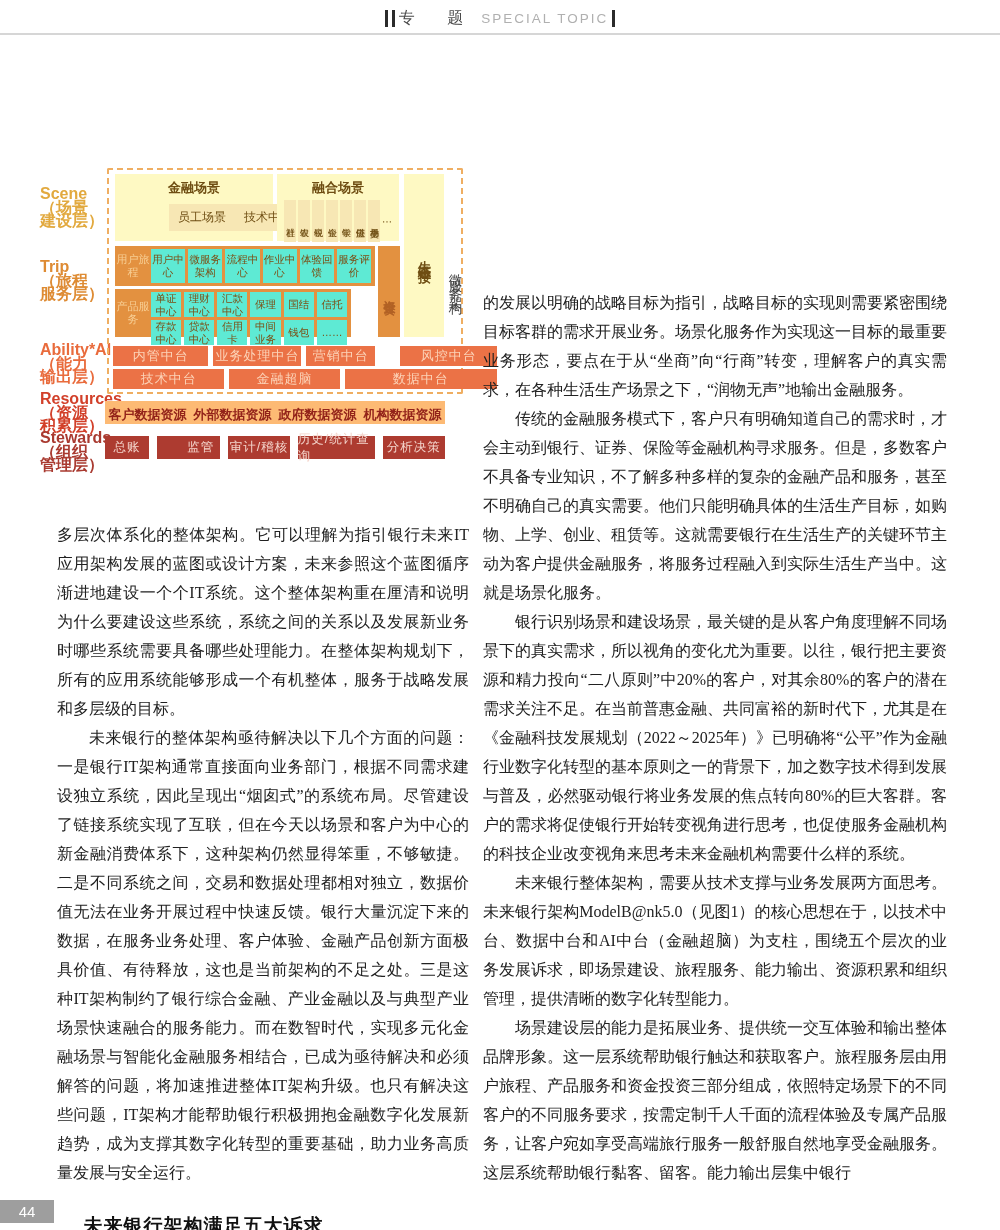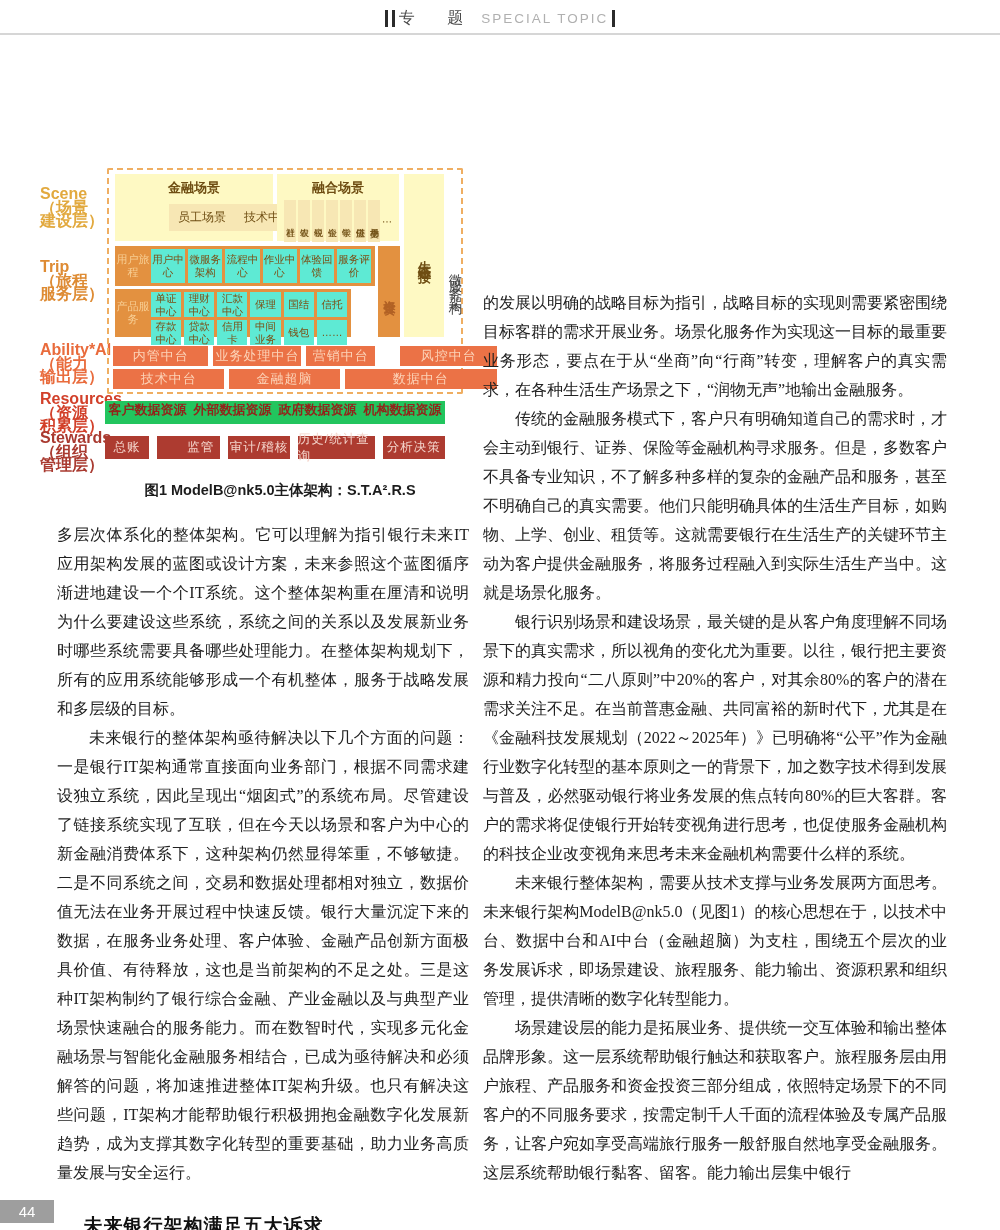--- a/index.html
+++ b/index.html
@@ -41,21 +41,21 @@
     font-size:11px;line-height:13px;color:#f7ce93;}
   .trip-cells{flex:1;display:flex;gap:3px;padding:3px 4px 3px 0;}
   .trip-cell{flex:1;display:flex;align-items:center;justify-content:center;text-align:center;
     font-size:10.5px;line-height:1.2;}
   .prod-grid{flex:1;display:grid;grid-template-columns:repeat(6,1fr);grid-template-rows:1fr 1fr;gap:3px;padding:3px 4px 3px 0;}
   .invest-bar{display:flex;align-items:center;justify-content:center;font-size:12px;color:#b26225;font-weight:bold;letter-spacing:1px;}
 
   .ability-row{position:absolute;display:flex;gap:5px;}
   .ability-blk{background:#eb7246;color:#fcd3b8;display:flex;align-items:center;justify-content:center;
     font-size:13px;letter-spacing:1px;}
-  .res-bar{position:absolute;background:#22c55e;color:#93231a;display:flex;align-items:flex-start;
+  .res-bar{position:absolute;background:#fdba74;color:#93231a;display:flex;align-items:flex-end;
     justify-content:space-around;font-size:13px;font-weight:bold;}
   .stew-row{position:absolute;display:flex;gap:8px;}
   .stew-blk{background:#ad3b30;color:#f4d5cc;display:flex;align-items:center;justify-content:center;
     font-size:12.5px;letter-spacing:1px;}
   .fig-caption{position:absolute;left:60px;top:316px;width:360px;text-align:center;
     font-size:14.5px;font-weight:bold;color:#1c1c1c;}
 
   
   .col{position:absolute;font-size:16px;line-height:29px;text-align:justify;color:#212121;}
   .col p{margin:0;text-indent:2em;}
@@ -177,21 +177,20 @@
     </div>
 
     <div class="stew-row" style="left:65px;top:271px;width:340px;height:23px;">
       <span class="stew-blk" style="flex:48;">总账</span>
       <span class="stew-blk" style="flex:43;padding-left:24px;">监管</span>
       <span class="stew-blk" style="flex:67;">审计/稽核</span>
       <span class="stew-blk" style="flex:84;">历史/统计查询</span>
       <span class="stew-blk" style="flex:68;">分析决策</span>
     </div>
 
-    <div class="fig-caption">图1 ModelB@nk5.0主体架构：S.T.A².R.S</div>
   </div>
 
   <div class="col col-left">
     <p class="no-indent">多层次体系化的整体架构。它可以理解为指引银行未来IT应用架构发展的蓝图或设计方案，未来参照这个蓝图循序渐进地建设一个个IT系统。这个整体架构重在厘清和说明为什么要建设这些系统，系统之间的关系以及发展新业务时哪些系统需要具备哪些处理能力。在整体架构规划下，所有的应用系统能够形成一个有机整体，服务于战略发展和多层级的目标。</p>
     <p>未来银行的整体架构亟待解决以下几个方面的问题：一是银行IT架构通常直接面向业务部门，根据不同需求建设独立系统，因此呈现出“烟囱式”的系统布局。尽管建设了链接系统实现了互联，但在今天以场景和客户为中心的新金融消费体系下，这种架构仍然显得笨重，不够敏捷。二是不同系统之间，交易和数据处理都相对独立，数据价值无法在业务开展过程中快速反馈。银行大量沉淀下来的数据，在服务业务处理、客户体验、金融产品创新方面极具价值、有待释放，这也是当前架构的不足之处。三是这种IT架构制约了银行综合金融、产业金融以及与典型产业场景快速融合的服务能力。而在数智时代，实现多元化金融场景与智能化金融服务相结合，已成为亟待解决和必须解答的问题，将加速推进整体IT架构升级。也只有解决这些问题，IT架构才能帮助银行积极拥抱金融数字化发展新趋势，成为支撑其数字化转型的重要基础，助力业务高质量发展与安全运行。</p>
     <h2 class="sec-heading">未来银行架构满足五大诉求</h2>
     <p>国家“十四五”规划发布以来，金融机构普遍围绕新时代的科技金融、绿色金融、普惠金融等使命调准战略。金融企业</p>
   </div>
 
   <div class="col col-right">

